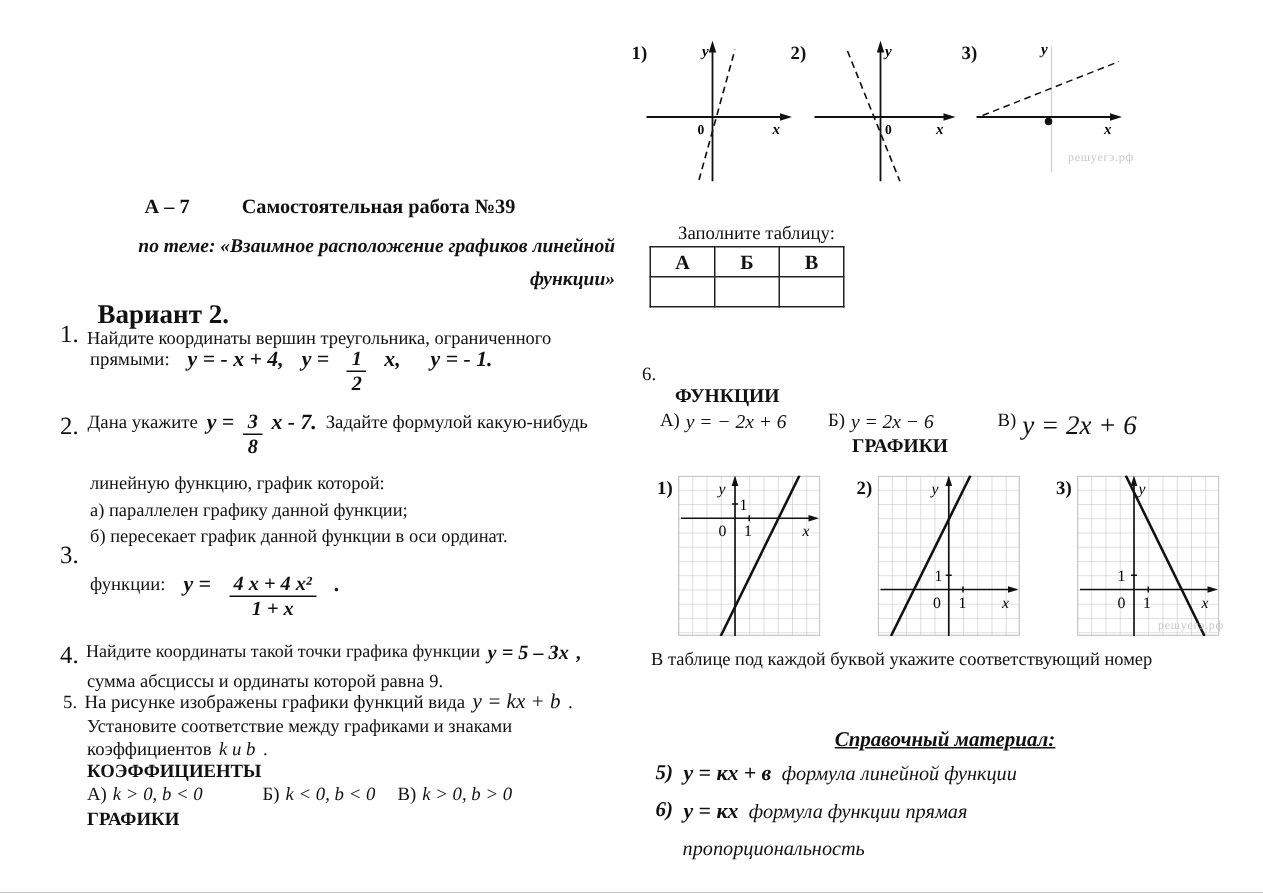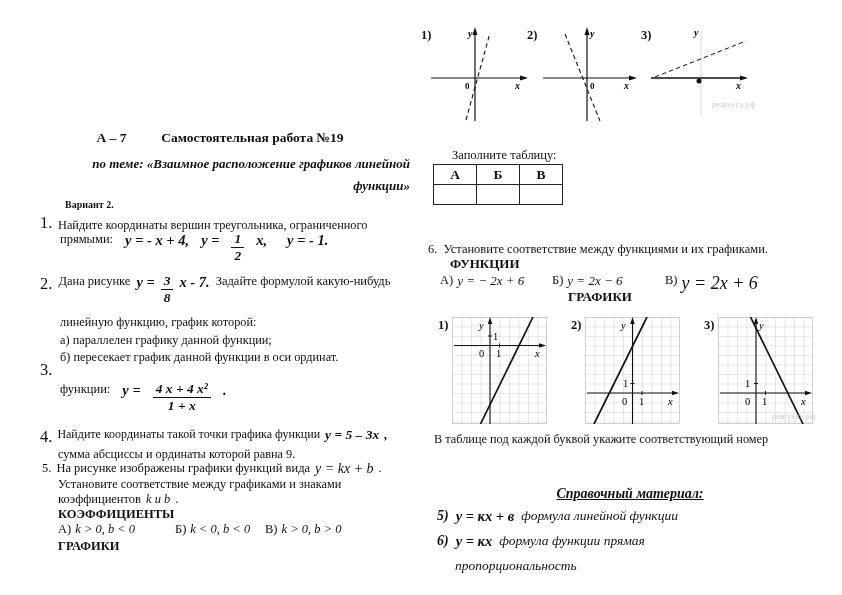--- a/index.html
+++ b/index.html
@@ -33,43 +33,43 @@
     <defs>
       <pattern id="gp" width="9.5" height="9.5" patternUnits="userSpaceOnUse">
         <path d="M 9.5 0 L 0 0 0 9.5" fill="none" stroke="#bdbdbd" stroke-width="0.7"></path>
       </pattern>
     </defs>
   </svg>
 
   <div class="t b" style="left:30px;top:130px;width:380px;text-align:center;font-size:13.5px">
     <span>А – 7</span>
     <span style="display:inline-block;width:28px"></span>
-    <span>Самостоятельная работа №19</span>
+    <span>Самостоятельная работа №39</span>
   </div>
   <div class="t bi" style="left:30px;top:157px;width:380px;text-align:right;font-size:13px">по теме: «Взаимное расположение графиков линейной</div>
   <div class="t bi" style="left:30px;top:179px;width:380px;text-align:right;font-size:13px">функции»</div>
-  <div class="t b" style="left:65px;top:199px;font-size:10px">Вариант 2.</div>
+  <div class="t b" style="left:65px;top:199px;font-size:18px">Вариант 2.</div>
 
   <div class="t big" style="left:40px;top:214px">1.</div>
   <div class="t" style="left:58px;top:218px">Найдите координаты вершин треугольника, ограниченного</div>
   <div class="row" style="left:60px;top:232px;height:34px;gap:12px">
     <span class="cap">прямыми:</span>
     <span class="fm">у = - х + 4,</span>
     <span class="fm">у =</span>
     <span class="frac fm2">
       <span class="fn">1</span>
       <span class="fd">2</span>
     </span>
     <span class="fm">х,</span>
     <span class="fm" style="margin-left:8px">у = - 1.</span>
   </div>
 
   <div class="row" style="left:40px;top:274px;height:34px;gap:6px">
     <span class="big">2.</span>
-    <span class="cap">Дана рисунке</span>
+    <span class="cap">Дана укажите</span>
     <span class="fm">у =</span>
     <span class="frac fm2">
       <span class="fn">3</span>
       <span class="fd">8</span>
     </span>
     <span class="fm">х - 7.</span>
     <span class="cap">Задайте формулой какую-нибудь</span>
   </div>
   <div class="t" style="left:60px;top:315px">линейную функцию, график которой:</div>
   <div class="t" style="left:60px;top:333px">а) параллелен графику данной функции;</div>
@@ -169,21 +169,20 @@
     <tr>
       <td></td>
       <td></td>
       <td></td>
     </tr>
   </tbody>
     </table>
 
   <div class="row" style="left:428px;top:242px;height:16px;gap:6px">
     <span class="cap">6.</span>
-    <span class="cap">Установите соответствие между функциями и их графиками.</span>
   </div>
   <div class="t b" style="left:450px;top:257px;font-size:13px">ФУНКЦИИ</div>
   <div class="row" style="left:440px;top:273px;height:17px;gap:4px">
     <span class="cap">А)</span>
     <span class="i" style="font-size:13px">у = − 2х + 6</span>
   </div>
   <div class="row" style="left:552px;top:273px;height:17px;gap:4px">
     <span class="cap">Б)</span>
     <span class="i" style="font-size:13px">у = 2х − 6</span>
   </div>

